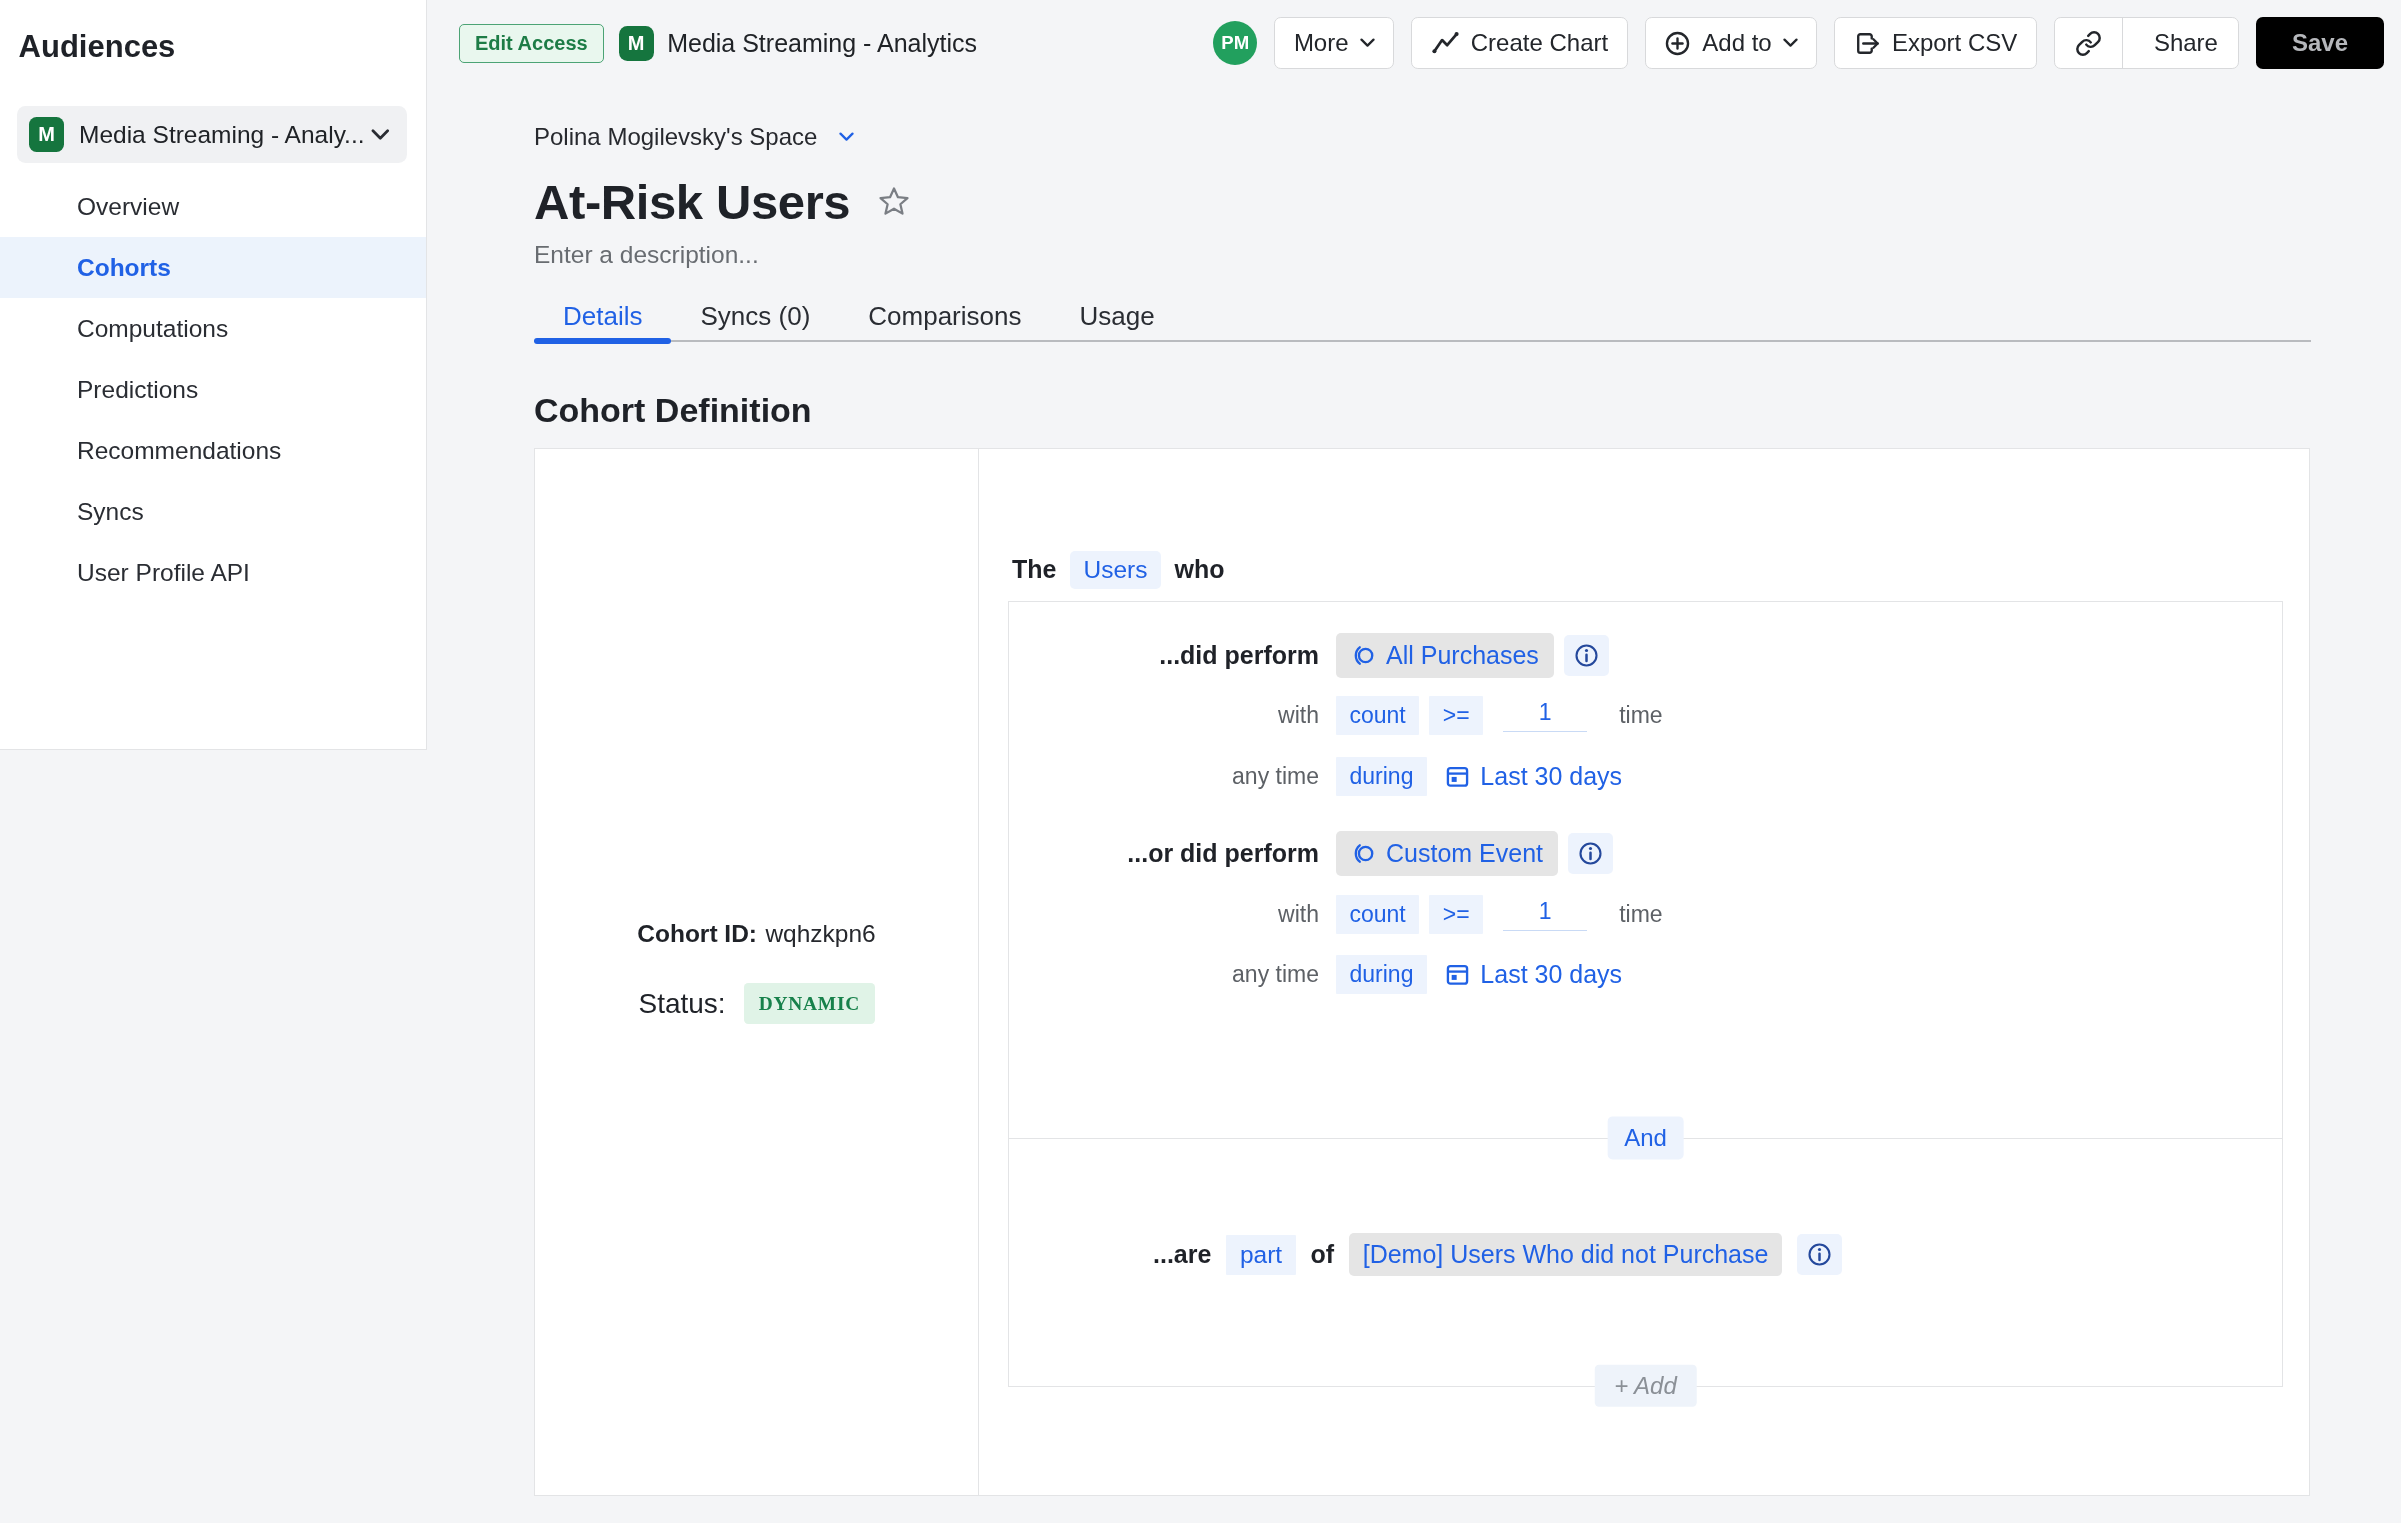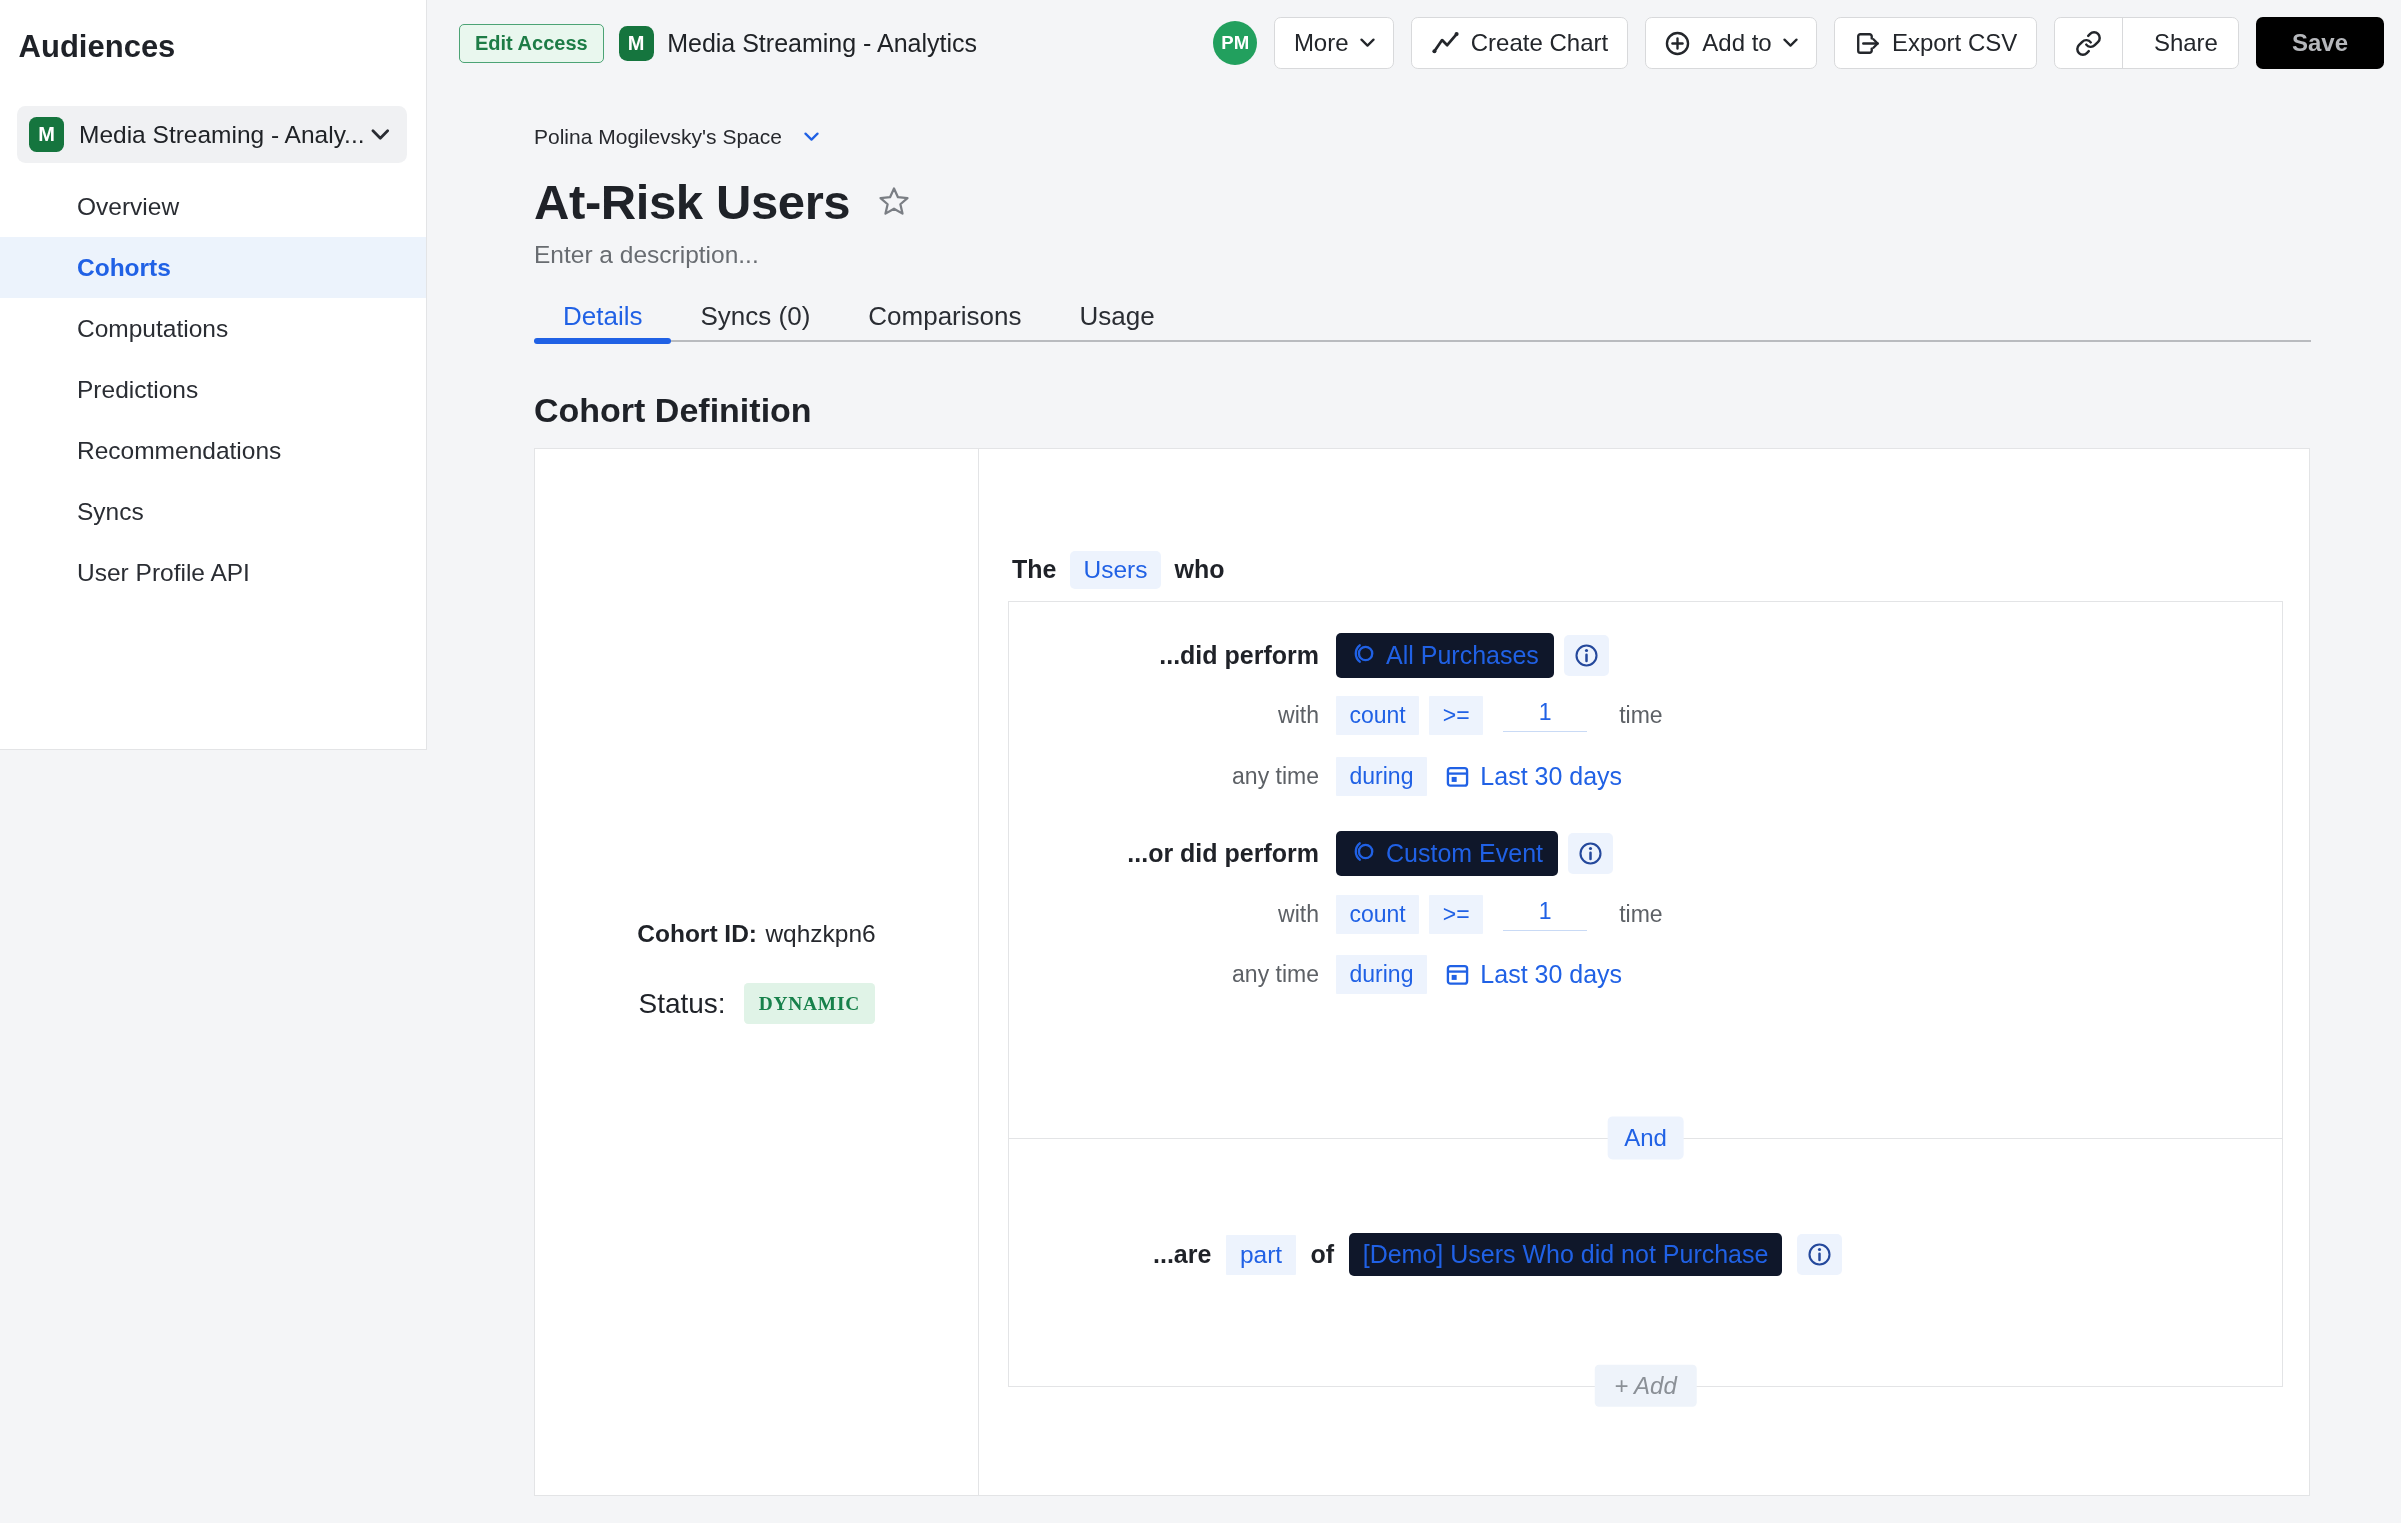--- a/index.html
+++ b/index.html
@@ -70,21 +70,21 @@
   .btn-save {
     height:52px; background:#000000; border:none; border-radius:6.8px;
     padding:0 36px; font-size:24px; font-weight:600; color:#b5b7bb;
     display:flex; align-items:center; cursor:default;
   }
 
   
   .main { position:absolute; left:427px; top:86px; right:0; bottom:0; }
   .breadcrumb {
     position:absolute; left:107px; top:36px; height:30px;
-    display:flex; align-items:center; gap:22px; font-size:21px; color:#27292e; cursor:pointer;
+    display:flex; align-items:center; gap:22px; font-size:24px; color:#27292e; cursor:pointer;
   }
   .breadcrumb .chev { color:#2061e5; display:flex; }
   .title-row { position:absolute; left:107px; top:88px; display:flex; align-items:center; gap:27px; }
   .page-title { font-size:49px; font-weight:700; color:#1f2228; letter-spacing:-0.4px; }
   .star { display:flex; cursor:pointer; }
   .description { position:absolute; left:107px; top:155px; font-size:24.5px; color:#686c71; cursor:text; }
 
   .tabs { position:absolute; left:107px; right:90px; top:203px; }
   .tab-row { position:relative; height:54px; display:flex; }
   .tab {
@@ -128,21 +128,21 @@
   .clause-box {
     position:absolute; left:29px; top:152px; width:1275px; height:786px;
     border:0.8px solid #e3e4e6;
   }
   .c-row { position:absolute; left:0; right:0; height:47px; display:flex; align-items:center; }
   .c-label { width:310px; flex:none; text-align:right; }
   .c-label.bold { font-size:25px; font-weight:700; color:#1f2228; }
   .c-label.gray { font-size:23px; color:#5d6166; }
   .c-controls { display:flex; align-items:center; margin-left:17px; gap:10px; }
   .event-pill {
-    display:flex; gap:10px; background:#0f172a; border-radius:5px;
+    display:flex; align-items:center; gap:10px; background:#e5e5e5; border-radius:5px;
     padding:7.6px 15px; color:#2061e5; font-size:25px; font-weight:500; cursor:pointer;
   }
   .event-pill .evt-icon { display:flex; color:#2061e5; }
   .info-pill {
     background:#edf3fd; border-radius:5px; padding:7.6px 10px;
     display:flex; align-items:center; color:#24489c; cursor:pointer;
   }
   .mini-pill {
     background:#edf3fd; border-radius:1px; padding:6px 13.5px;
     color:#2061e5; font-size:23px; font-weight:500; cursor:pointer;

